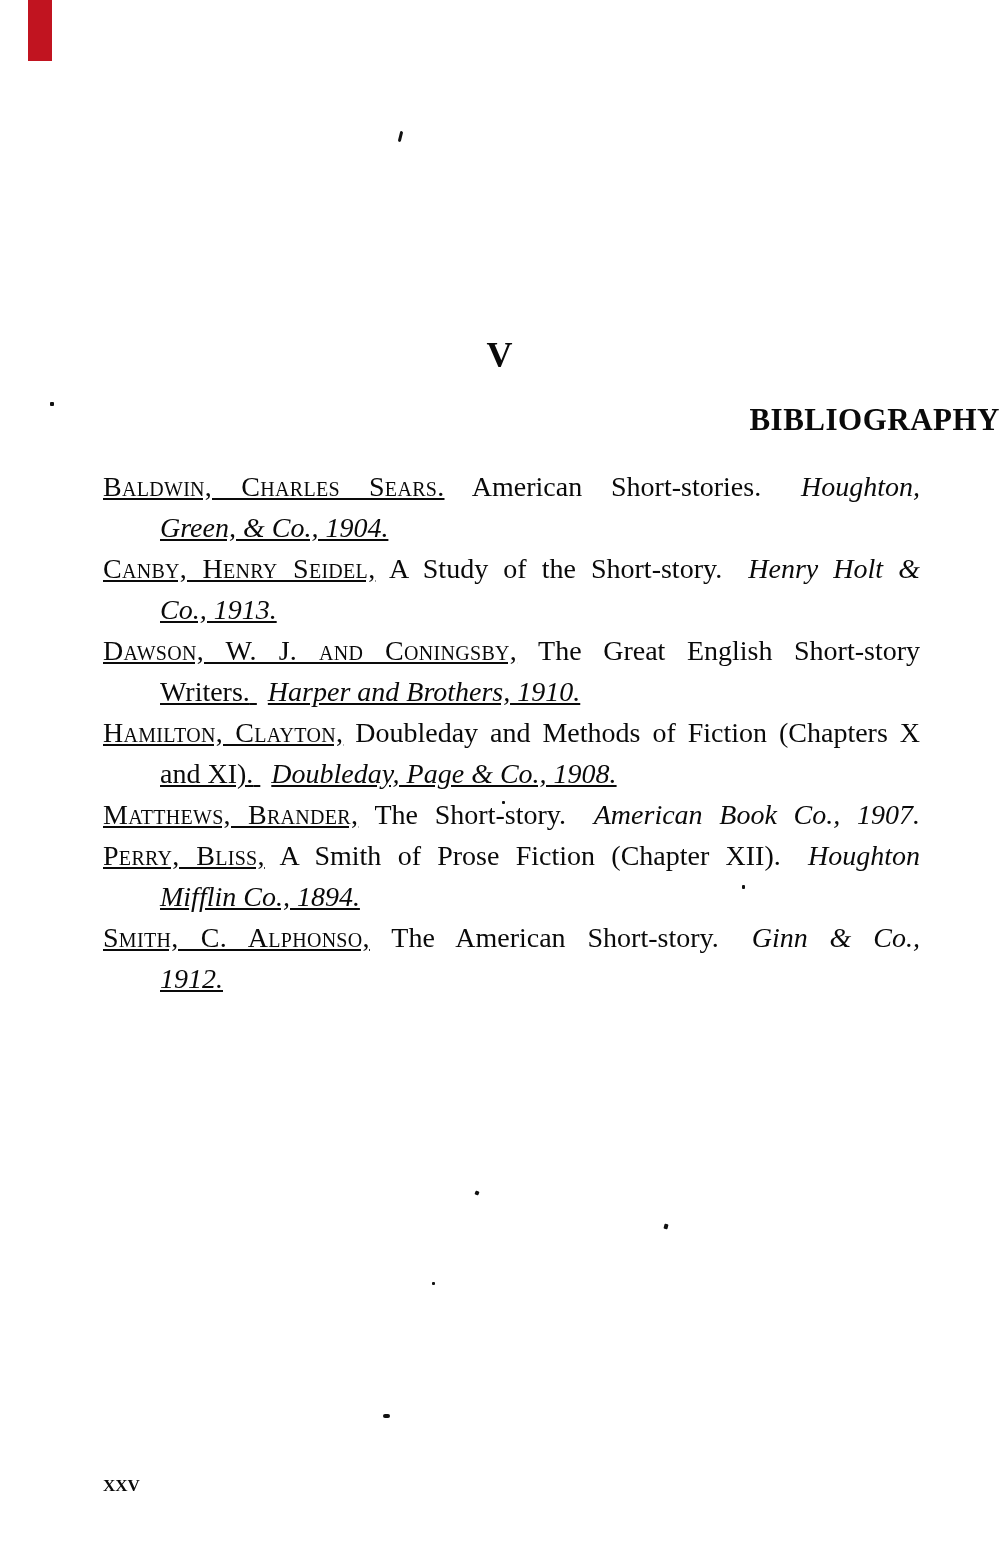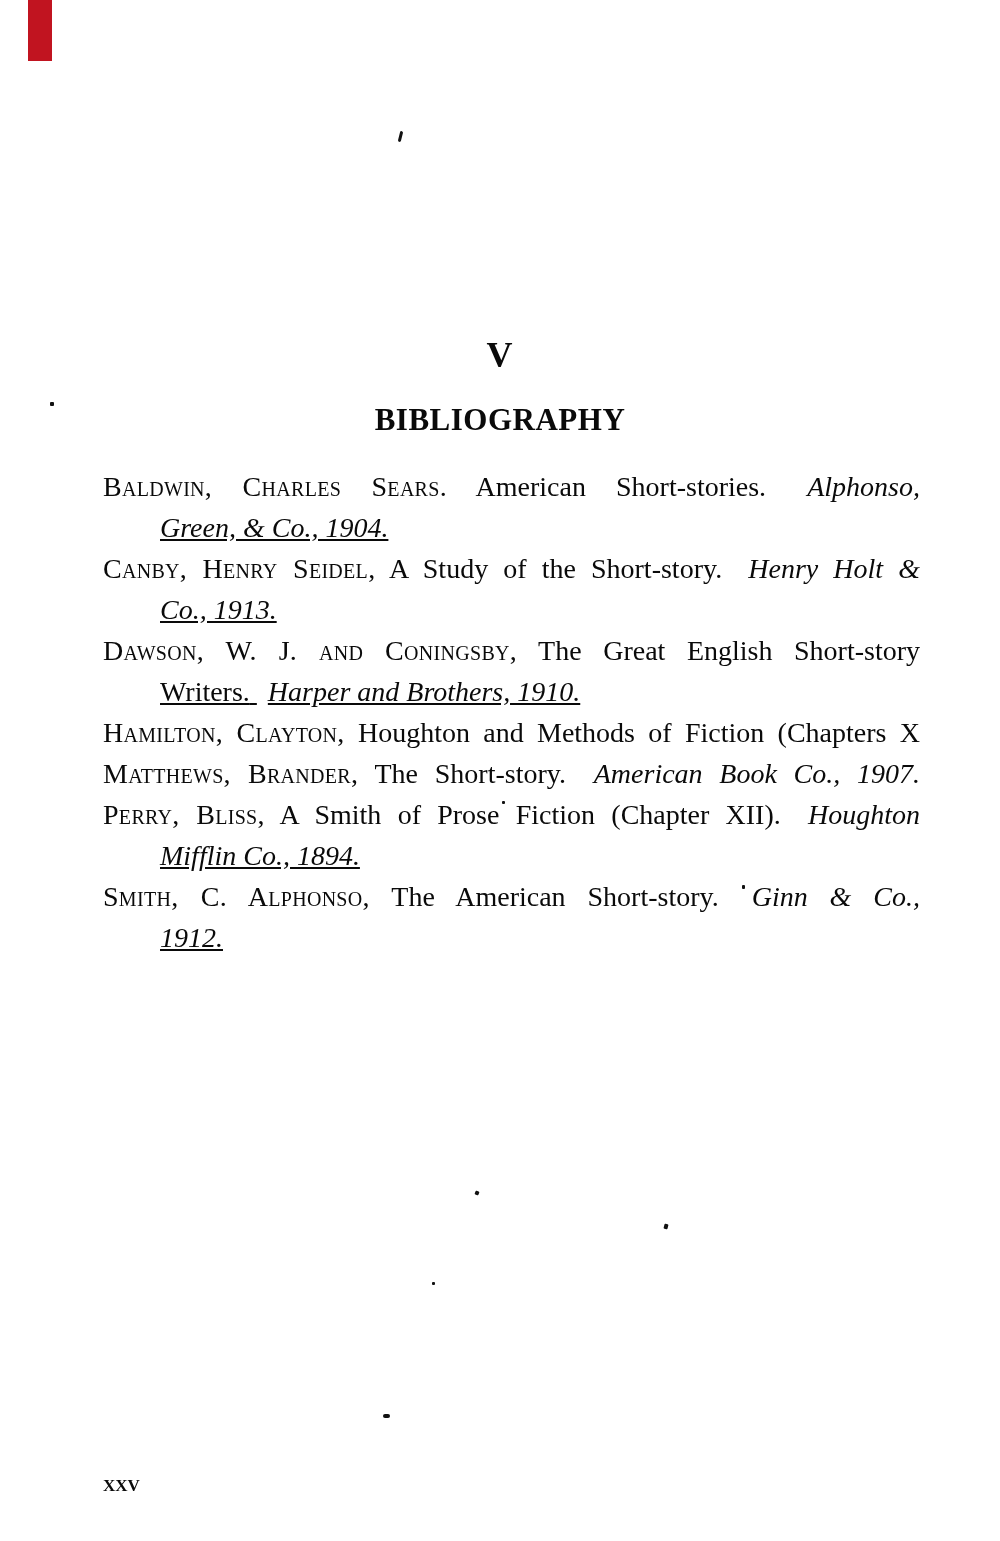--- a/index.html
+++ b/index.html
@@ -31,39 +31,39 @@
   .speck.s8{left:383px;top:1414px;width:7px;height:4px;border-radius:2px;}
 
   .section-number{
     position:absolute;left:0;right:0;top:337px;
     text-align:center;
     font-size:36px;font-weight:bold;line-height:1;
     letter-spacing:1px;
   }
   .main-heading{
     position:absolute;left:0;right:0;top:404px;
-    text-align:center;
+    text-align:right;
     font-size:31px;font-weight:bold;line-height:1;
     letter-spacing:0.5px;
   }
 
   .bib-list{
     position:absolute;left:103px;top:466px;width:817px;
     font-size:28px;line-height:41px;
   }
   .line{
     text-align:justify;
     text-align-last:justify;
   }
   .line.cont{
     margin-left:57px;
     text-align-last:left;
     text-decoration:underline;
   }
-  .sc{font-variant:small-caps;letter-spacing:0.3px;}
+  .sc{font-variant:small-caps;letter-spacing:0.3px;text-decoration:underline;}
   .rm{font-style:normal;margin-top:15px;}
   .it{font-style:italic;}
   .gap{padding-left:11px;}
 
   .folio{
     position:absolute;left:103px;top:1471px;width:817px;
     text-align:left;
     font-size:24px;font-weight:bold;line-height:1;
     font-variant:small-caps;
   }
@@ -84,36 +84,37 @@
   <div class="speck s7"></div>
   <div class="speck s8"></div>
 
   <div class="section-number">V</div>
 
   <div class="main-heading">BIBLIOGRAPHY</div>
 
   <div class="bib-list">
 
     <div>
-      <div class="line"><span class="sc">Baldwin, Charles Sears.</span> <span class="rm">American Short-stories.</span> <span class="it gap">Alphonso,</span></div>
+      <div class="line"><span class="sc">Baldwin, Charles Sears.</span> <span class="rm">American Short-stories.</span> <span class="it gap">Houghton,</span></div>
       <div class="line cont"><span class="it">Green, &amp; Co., 1904.</span></div>
     </div>
 
     <div>
       <div class="line"><span class="sc">Canby, Henry Seidel,</span> <span class="rm">A Study of the Short-story.</span> <span class="it gap">Henry Holt &amp;</span></div>
       <div class="line cont"><span class="it">Co., 1913.</span></div>
     </div>
 
     <div>
       <div class="line"><span class="sc">Dawson, W. J. and Coningsby,</span> <span class="rm">The Great English Short-story</span></div>
       <div class="line cont"><span class="rm">Writers.</span> <span class="it gap">Harper and Brothers, 1910.</span></div>
     </div>
 
     <div>
-      <div class="line"><span class="sc">Hamilton, Clayton,</span> <span class="rm">Houghton and Methods of Fiction (Chapters X</span></div>
+      <div class="line"><span class="sc">Hamilton, Clayton,</span> <span class="rm">Doubleday and Methods of Fiction (Chapters X</span></div>
+      <div class="line cont"><span class="rm">and XI).</span> <span class="it gap">Doubleday, Page &amp; Co., 1908.</span></div>
     </div>
 
     <div>
       <div class="line"><span class="sc">Matthews, Brander,</span> <span class="rm">The Short-story.</span> <span class="it gap">American Book Co., 1907.</span></div>
     </div>
 
     <div>
       <div class="line"><span class="sc">Perry, Bliss,</span> <span class="rm">A Smith of Prose Fiction (Chapter XII).</span> <span class="it gap">Houghton</span></div>
       <div class="line cont"><span class="it">Mifflin Co., 1894.</span></div>
     </div>

